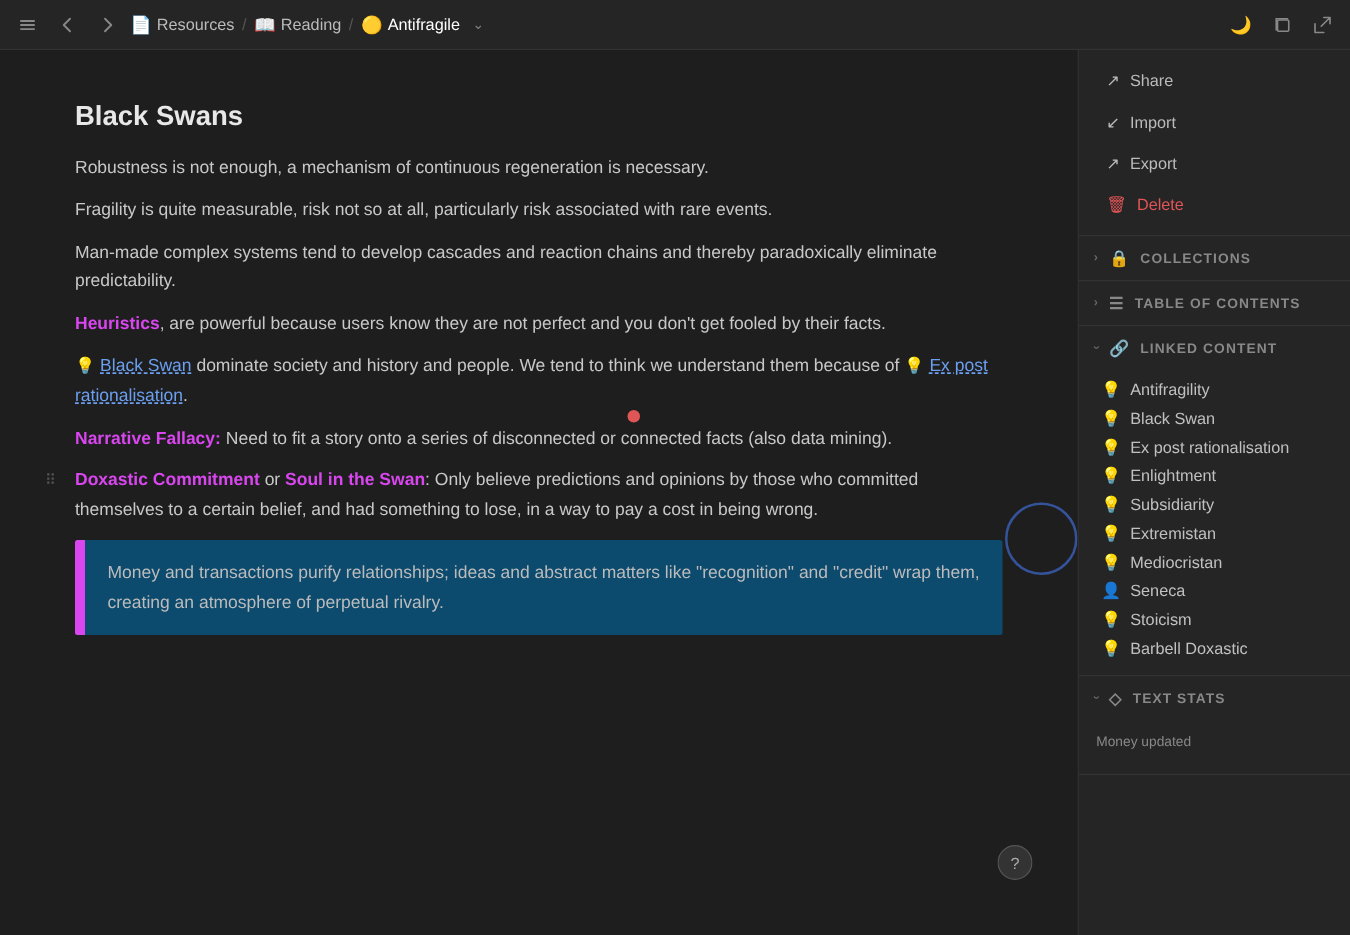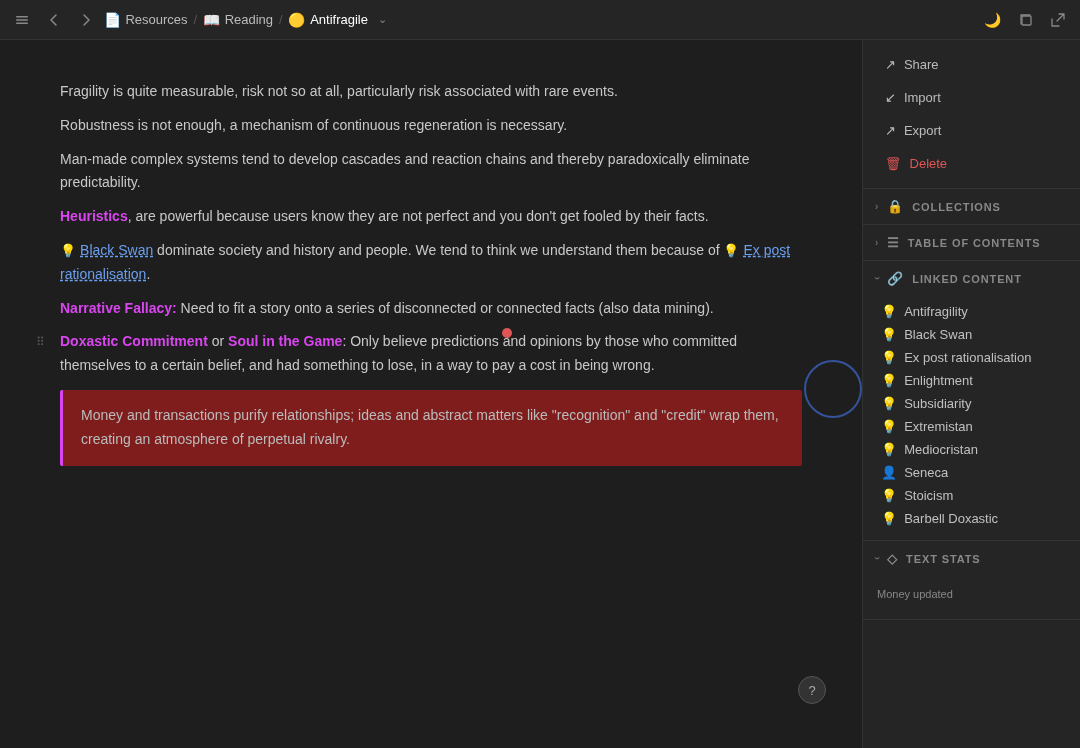--- a/index.html
+++ b/index.html
@@ -105,22 +105,22 @@
       padding-left: 28px;
       margin-bottom: 10px;
     }
     ul.content-list li {
       font-size: 14px;
       line-height: 1.7;
       color: #c8c8c8;
       margin-bottom: 2px;
     }
     .block-quote {
-      background: #7f1d1d;
-      border-left: 3px solid #d946ef;
+      background: #0c4a6e;
+      border-left: 8px solid #d946ef;
       padding: 14px 18px;
       margin-top: 12px;
       font-size: 14px;
       line-height: 1.7;
       color: #bbb;
       border-radius: 2px;
     }
     .red-dot {
       width: 10px;
       height: 10px;
@@ -293,23 +293,24 @@
       </svg>
     </button>
   </div>
 </div>
 
 <div class="main-layout">
 
   <div class="content-area">
     <div style="position:relative;">
 
-
+      <h1 class="article-title">Black Swans</h1>
+
+      <p class="content-p">Robustness is not enough, a mechanism of continuous regeneration is necessary.</p>
       <p class="content-p">Fragility is quite measurable, risk not so at all, particularly risk associated with rare events.</p>
-      <p class="content-p">Robustness is not enough, a mechanism of continuous regeneration is necessary.</p>
       <p class="content-p">Man-made complex systems tend to develop cascades and reaction chains and thereby paradoxically eliminate predictability.</p>
 
       <div class="red-dot"></div>
 
 
 
       <p class="content-p">
         <span class="bold-text">Heuristics</span><span>, are powerful because users know they are not perfect and you don't get fooled by their facts.</span>
       </p>
 
@@ -317,21 +318,21 @@
         <span class="bulb-icon">💡</span>
         <span class="content-link"> Black Swan</span><span> dominate society and history and people. We tend to think we understand them because of </span><span class="bulb-icon">💡</span> <span class="content-link">Ex post rationalisation</span><span>.</span>
       </p>
 
       <p class="content-p">
         <span class="bold-text">Narrative Fallacy:</span><span> Need to fit a story onto a series of disconnected or connected facts (also data mining).</span>
       </p>
 
       <p class="content-p" style="position:relative;">
         <span class="drag-handle" style="left:-24px;top:2px;">⠿</span>
-        <span class="bold-text">Doxastic Commitment</span><span> or </span><span class="bold-text">Soul in the Game</span><span>: Only believe predictions and opinions by those who committed themselves to a certain belief, and had something to lose, in a way to pay a cost in being wrong.</span>
+        <span class="bold-text">Doxastic Commitment</span><span> or </span><span class="bold-text">Soul in the Swan</span><span>: Only believe predictions and opinions by those who committed themselves to a certain belief, and had something to lose, in a way to pay a cost in being wrong.</span>
         
         <span style="position:absolute;right:-60px;top:30px;width:58px;height:58px;border:2px solid #4477ee;border-radius:50%;display:block;opacity:0.6;pointer-events:none;"></span>
       </p>
 
       <div class="block-quote">
         <span>Money and transactions purify relationships; ideas and abstract matters like "recognition" and "credit" wrap them, creating an atmosphere of perpetual rivalry.</span>
       </div>
 
       <div style="position:fixed;right:230px;bottom:20px;">
         <button class="help-btn">?</button>

